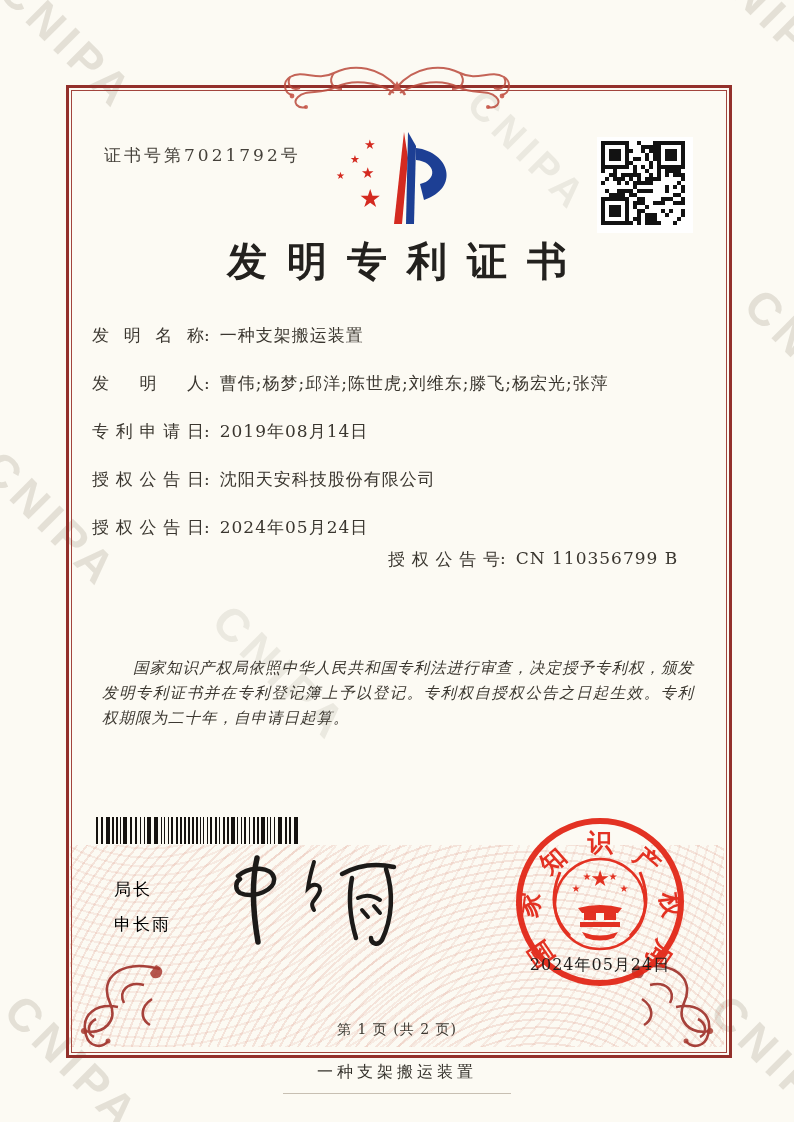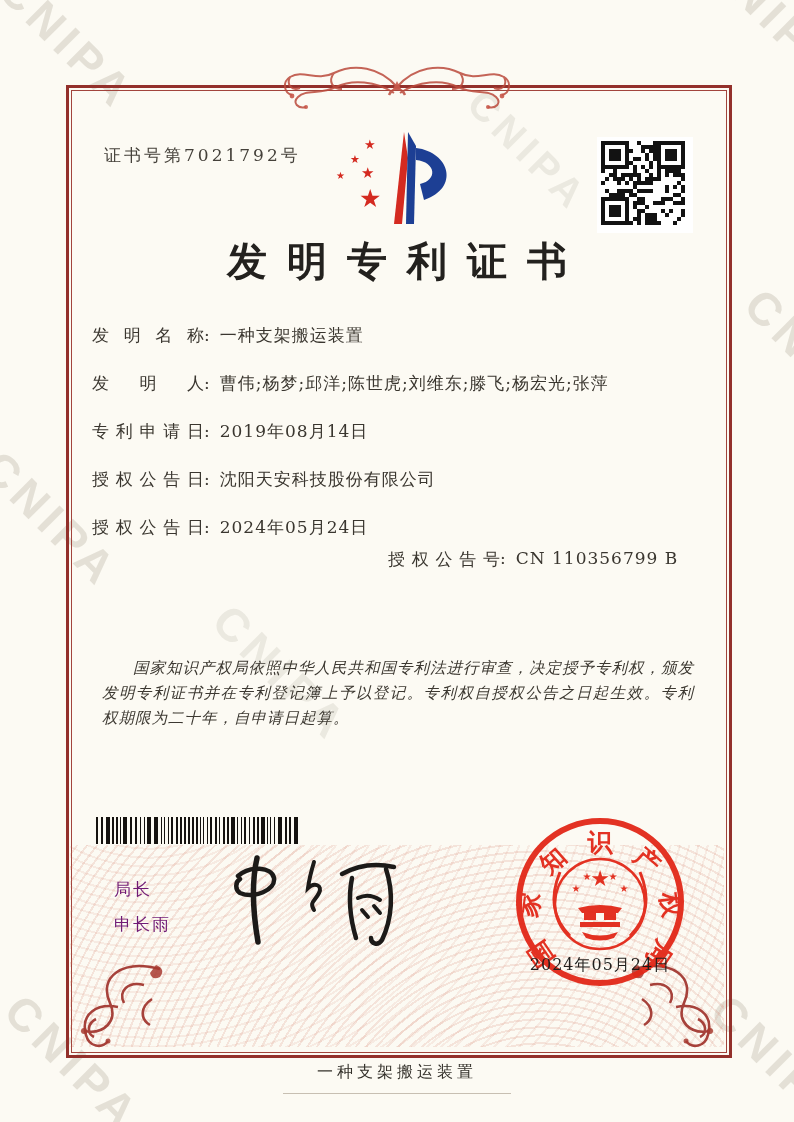--- a/index.html
+++ b/index.html
@@ -43,21 +43,21 @@
   .fvalue{letter-spacing:1px;}
   .grant-row{position:relative;height:48px;}
   .grant-col2{position:absolute;left:296px;top:0;margin-top:32px;}
 
   .paras{position:absolute;left:102px;top:656px;width:592px;font-size:15.5px;line-height:25px;
          color:#3c3831;text-align:justify;font-style:italic;}
   .paras p{margin:0 0 6px 0;text-indent:2em;letter-spacing:1px;}
 
   .barcode{position:absolute;left:96px;top:817px;height:27px;width:260px;}
 
-  .sig-titles{position:absolute;left:114px;top:878px;font-size:17px;color:#701a75;letter-spacing:2px;}
+  .sig-titles{position:absolute;left:114px;top:878px;font-size:17px;color:#000000;letter-spacing:2px;}
   .sig-titles div{margin-bottom:12px;}
   .signature{position:absolute;left:222px;top:852px;width:190px;height:98px;}
 
   .seal{position:absolute;left:510px;top:810px;width:180px;height:180px;opacity:.95;}
   .seal-ch{font-size:25px;font-weight:bold;fill:#e22818;text-anchor:middle;font-family:"DejaVu Serif",serif;}
   .seal-date{font-size:16px;fill:#161513;text-anchor:middle;letter-spacing:1px;font-family:"DejaVu Serif",serif;}
 
   .page-note{position:absolute;left:0;top:1021px;width:100%;text-align:center;
              font-size:14px;color:#3c3831;letter-spacing:1px;}
   .footer-note{position:absolute;left:0;top:1062px;width:100%;text-align:center;}
@@ -449,17 +449,18 @@
       <text x="114" y="82" text-anchor="middle" font-size="10" font-family="DejaVu Sans, sans-serif">★</text>
       <path d="M68,98 Q90,92 112,98 L108,103 L72,103 Z"></path>
       <rect x="74" y="103" width="32" height="7"></rect>
       <rect x="70" y="112" width="40" height="5"></rect>
       <rect x="86" y="103" width="8" height="7" fill="#fcfaf3"></rect>
       <path d="M72,122 Q90,129 108,122 L104,128 Q90,133 76,128 Z"></path>
     </g>
     <text class="seal-date" x="90" y="160">2024年05月24日</text>
   </svg>
 
+  <div class="page-note">第 1 页 (共 2 页)</div>
   <div class="footer-note">
     <span>一种支架搬运装置</span>
   </div>
 
 </div>
 
 </body></html>

